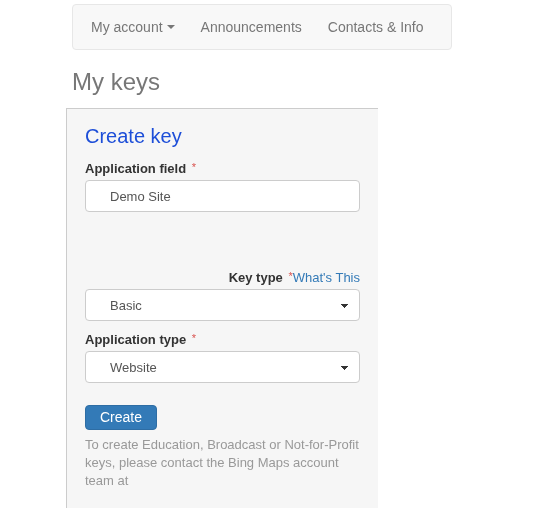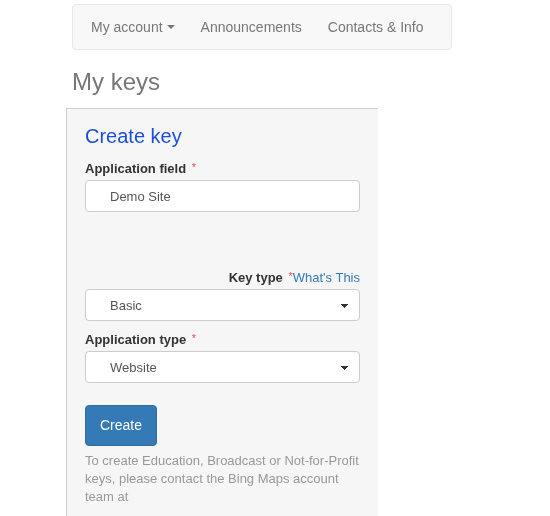--- a/index.html
+++ b/index.html
@@ -12,21 +12,21 @@
   .panel { margin: 0 0 0 66px; width: 312px; background: #f6f6f6; border-left: 1px solid #ccc; border-top: 1px solid #ccc; padding: 16px 18px 18px 18px; }
   .panel h2 { font-size: 20px; font-weight: 400; color: #1d4ed8; margin-bottom: 12px; }
   .form-group { margin-bottom: 10px; }
   .label-row { display: flex; justify-content: flex-end; align-items: baseline; }
   label { font-weight: 700; font-size: 13px; color: #333; display: inline-block; margin-bottom: 4px; }
   .req { color: #d9534f; font-weight: 400; font-size: 11px; position: relative; top: -2px; margin-left: 2px; }
   input[type=text], select { width: 100%; height: 32px; padding: 5px 24px; font-size: 13px; color: #555; background: #fff; border: 1px solid #ccc; border-radius: 4px; font-family: inherit; }
   select { appearance: none; -webkit-appearance: none; background-image: linear-gradient(45deg, transparent 50%, #333 50%), linear-gradient(135deg, #333 50%, transparent 50%); background-position: calc(100% - 14px) 14px, calc(100% - 10px) 14px; background-size: 4px 4px, 4px 4px; background-repeat: no-repeat; }
   .whats-this { color: #337ab7; font-size: 13px; cursor: pointer; margin-top: 48px; }
   .btn-row { margin-top: 22px; display: flex; gap: 6px; }
-  .btn { display: inline-block; padding: 11px 14px; font-size: 14px; border-radius: 4px; cursor: pointer; border: 1px solid transparent; line-height: 1.2; }
+  .btn { display: inline-block; padding: 3px 14px; font-size: 14px; border-radius: 4px; cursor: pointer; border: 1px solid transparent; line-height: 1.2; }
   .btn-primary { background: #337ab7; border-color: #2e6da4; color: #fff; }
   .btn-default { background: #fff; border-color: #ccc; color: #333; }
   .req-note { font-size: 13px; color: #555; margin-top: 12px; }
   .help-text { font-size: 13px; color: #999; margin-top: 6px; line-height: 1.4; }
 </style>
 </head>
 <body>
 
 <div class="page">
   <div class="navbar">

